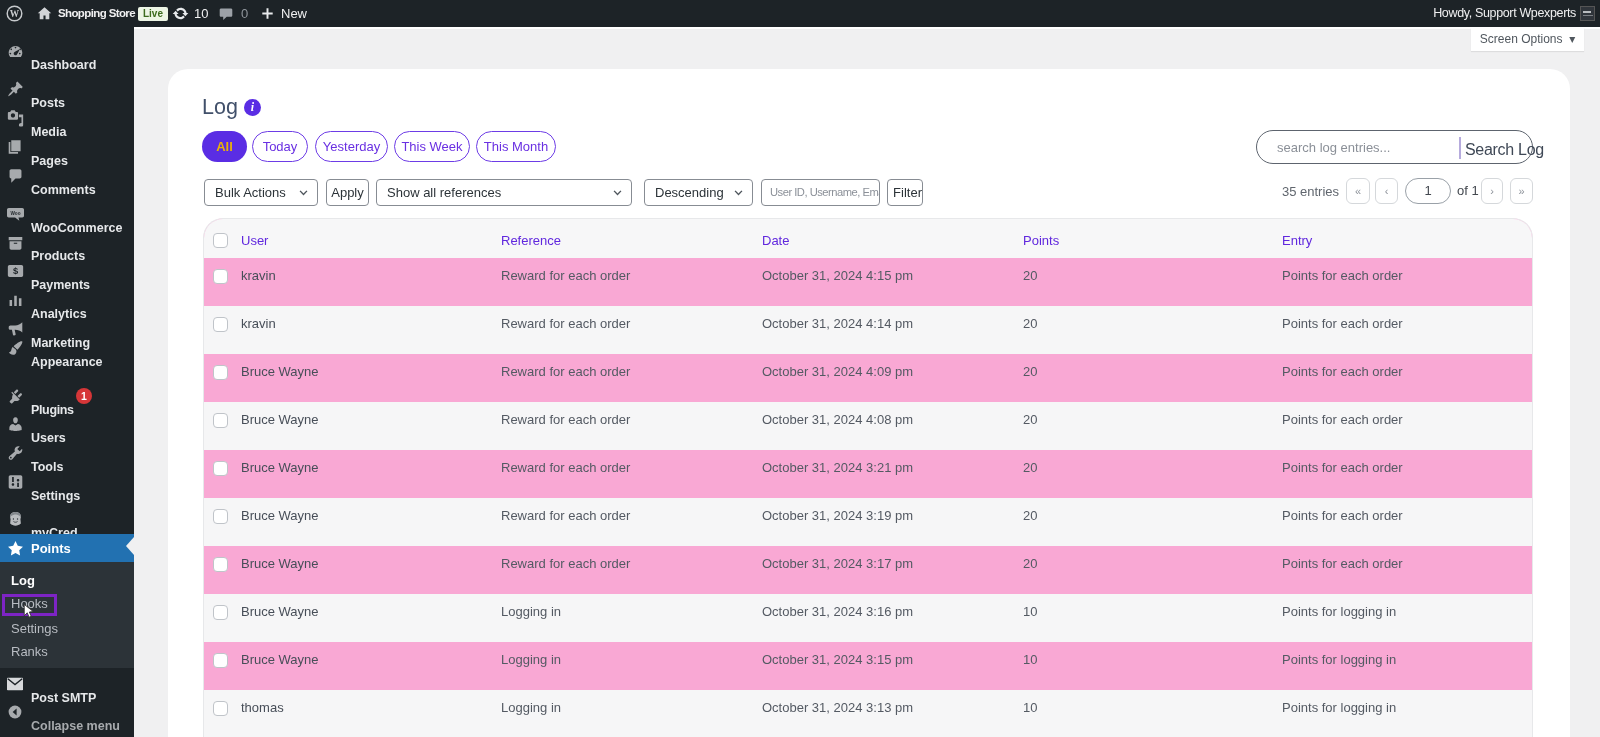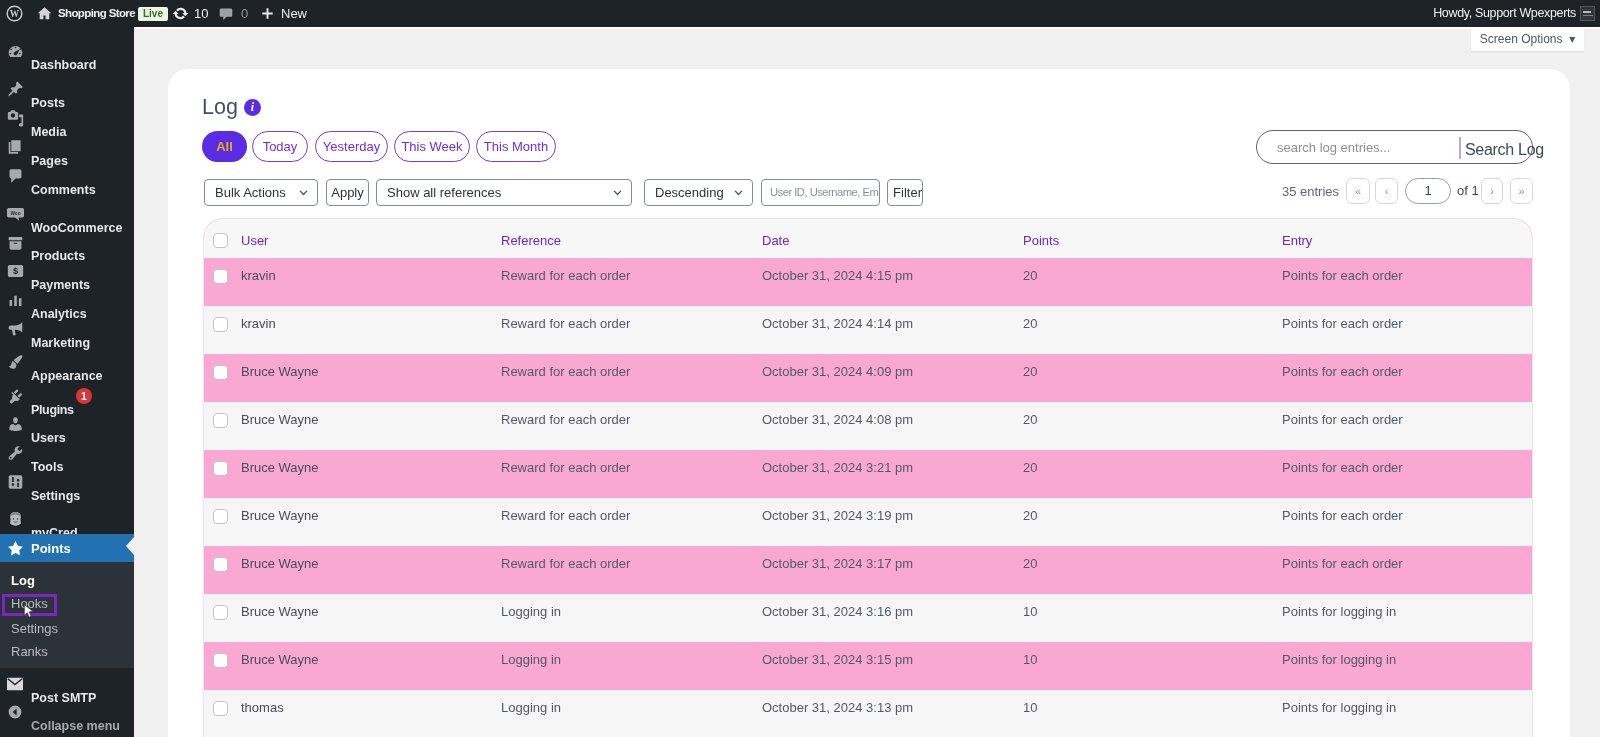--- a/index.html
+++ b/index.html
@@ -146,21 +146,21 @@
         <path fill="#a7aaad" d="M3 10h3v7H3zM8.5 5h3v12h-3zM14 8h3v9h-3z"></path>
       </svg>
       <span class="txt">Analytics</span>
     </div>
   <div class="mi" style="top:287px;">
       <svg width="17" height="17" viewBox="0 0 20 20">
         <path fill="#a7aaad" d="M18 2v12c-2-1.8-5.2-3-8.5-3H9l1.2 5.2c.1.5-.2 1-.7 1.1l-1.4.3c-.5.1-1-.2-1.1-.7L5.8 11H4c-1.1 0-2-.9-2-2V8c0-1.1.9-2 2-2h5.5C12.8 6 16 3.8 18 2z"></path>
       </svg>
       <span class="txt">Marketing</span>
     </div>
-  <div class="mi" style="top:320px;">
+  <div class="mi" style="top:306px;">
       <svg width="17" height="17" viewBox="0 0 20 20">
         <path fill="#a7aaad" d="M17.8 2.2c-1.3-1.3-6.8 2.4-10 5.6l4.4 4.4c3.2-3.2 6.9-8.7 5.6-10zM6.7 8.9c-.8.8-1.4 2.3-1.7 3.6-.3 1.4-1.5 2.4-2.9 2.6 1 1.7 3 2.9 5 2.9 2.2 0 4-1.8 4-4 0-.8-.3-1.6-.8-2.2L6.7 8.9z"></path>
       </svg>
       <span class="txt">Appearance</span>
     </div>
   <div class="mi" style="top:354.5px;">
       <svg width="17" height="17" viewBox="0 0 20 20">
         <path fill="#a7aaad" d="M13.11 4.36L9.87 7.6 8 5.73l3.24-3.24c.35-.34 1.05-.2 1.56.32.52.51.66 1.21.31 1.55zm-8 1.77l.91-1.12 9.01 9.01-1.19.84c-.71.71-2.63 1.16-3.82 1.16H8.8l-2.61 2.61c-.39.39-1.02.39-1.41 0l-1.42-1.42c-.39-.39-.39-1.02 0-1.41L6 13.16v-1.21c0-1.19.4-3.02 1.11-3.73zm7.26 3.97l3.24-3.24c.34-.35 1.04-.21 1.55.31.52.51.66 1.21.31 1.55l-3.24 3.25z"></path>
       </svg>
       <span class="txt" style="letter-spacing:-0.35px;">Plugins</span>

